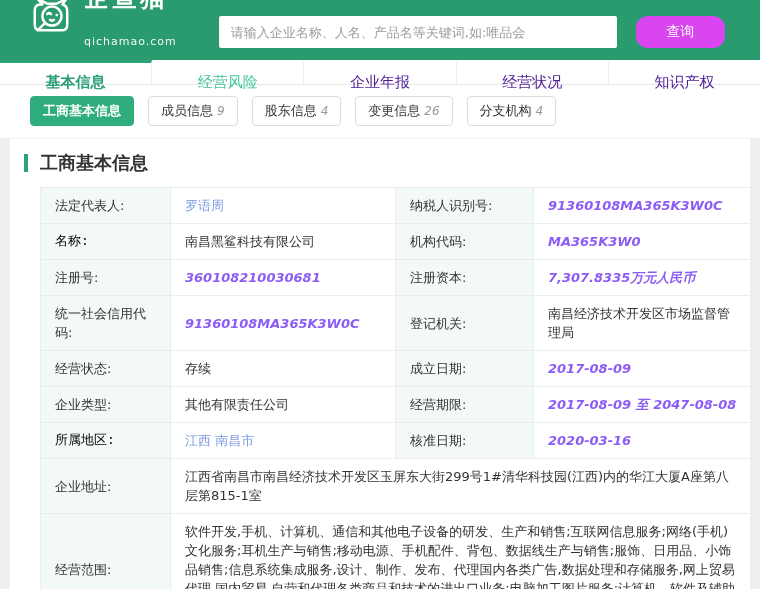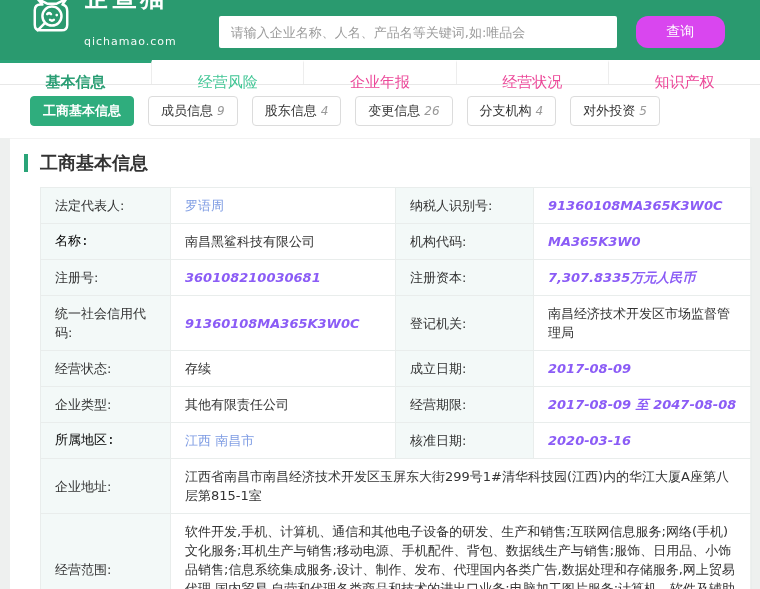--- a/index.html
+++ b/index.html
@@ -26,21 +26,21 @@
   }
   .search-input::placeholder { color:#9b9b9b; }
   .search-btn {
     width:89px; height:32px; margin-left:19px; border:none; border-radius:12px;
     background:#d946ef; color:#fff; font-size:14px; cursor:pointer;
     font-family:"DejaVu Sans","Liberation Sans",sans-serif;
   }
   
   .tabbar { height:25px; background:#fff; display:flex; border-bottom:1px solid #E8E8E8; }
   .tab {
-    flex:1; text-align:center; line-height:38px; font-size:15px; color:#ec4899;
+    flex:1; text-align:center; line-height:38px; font-size:15px; color:#4c1d95;
     border-right:1px solid #EDEDED; cursor:pointer; border-top:3px solid transparent;
   }
   .tab:last-child { border-right:none; }
   .tab.active { color:#2A9E74; border-top:3px solid #2AA478; font-weight:bold; }
   .tab.highlight { color:#41C695; }
   
   .subtabs { background:#fff; padding:11px 0 12px 30px; display:flex; gap:14px; }
   .pill {
     border:1px solid #DCDCDC; border-radius:4px; background:#fff; padding:5px 12px;
     font-size:13px; color:#333; cursor:pointer; white-space:nowrap;
@@ -104,22 +104,20 @@
   <div class="pill active">
     <span>工商基本信息</span></div>
   <div class="pill">
     <span>成员信息</span><span class="count">9</span></div>
   <div class="pill">
     <span>股东信息</span><span class="count">4</span></div>
   <div class="pill">
     <span>变更信息</span><span class="count">26</span></div>
   <div class="pill">
     <span>分支机构</span><span class="count">4</span></div>
-  <div class="pill">
-    <span>对外投资</span><span class="count">5</span></div>
 </div>
 
 <div class="page">
   <div class="card">
     <div class="section-title">
       <span class="title-bar"></span>
       <span class="title-text">工商基本信息</span>
     </div>
 
     <table class="info">

